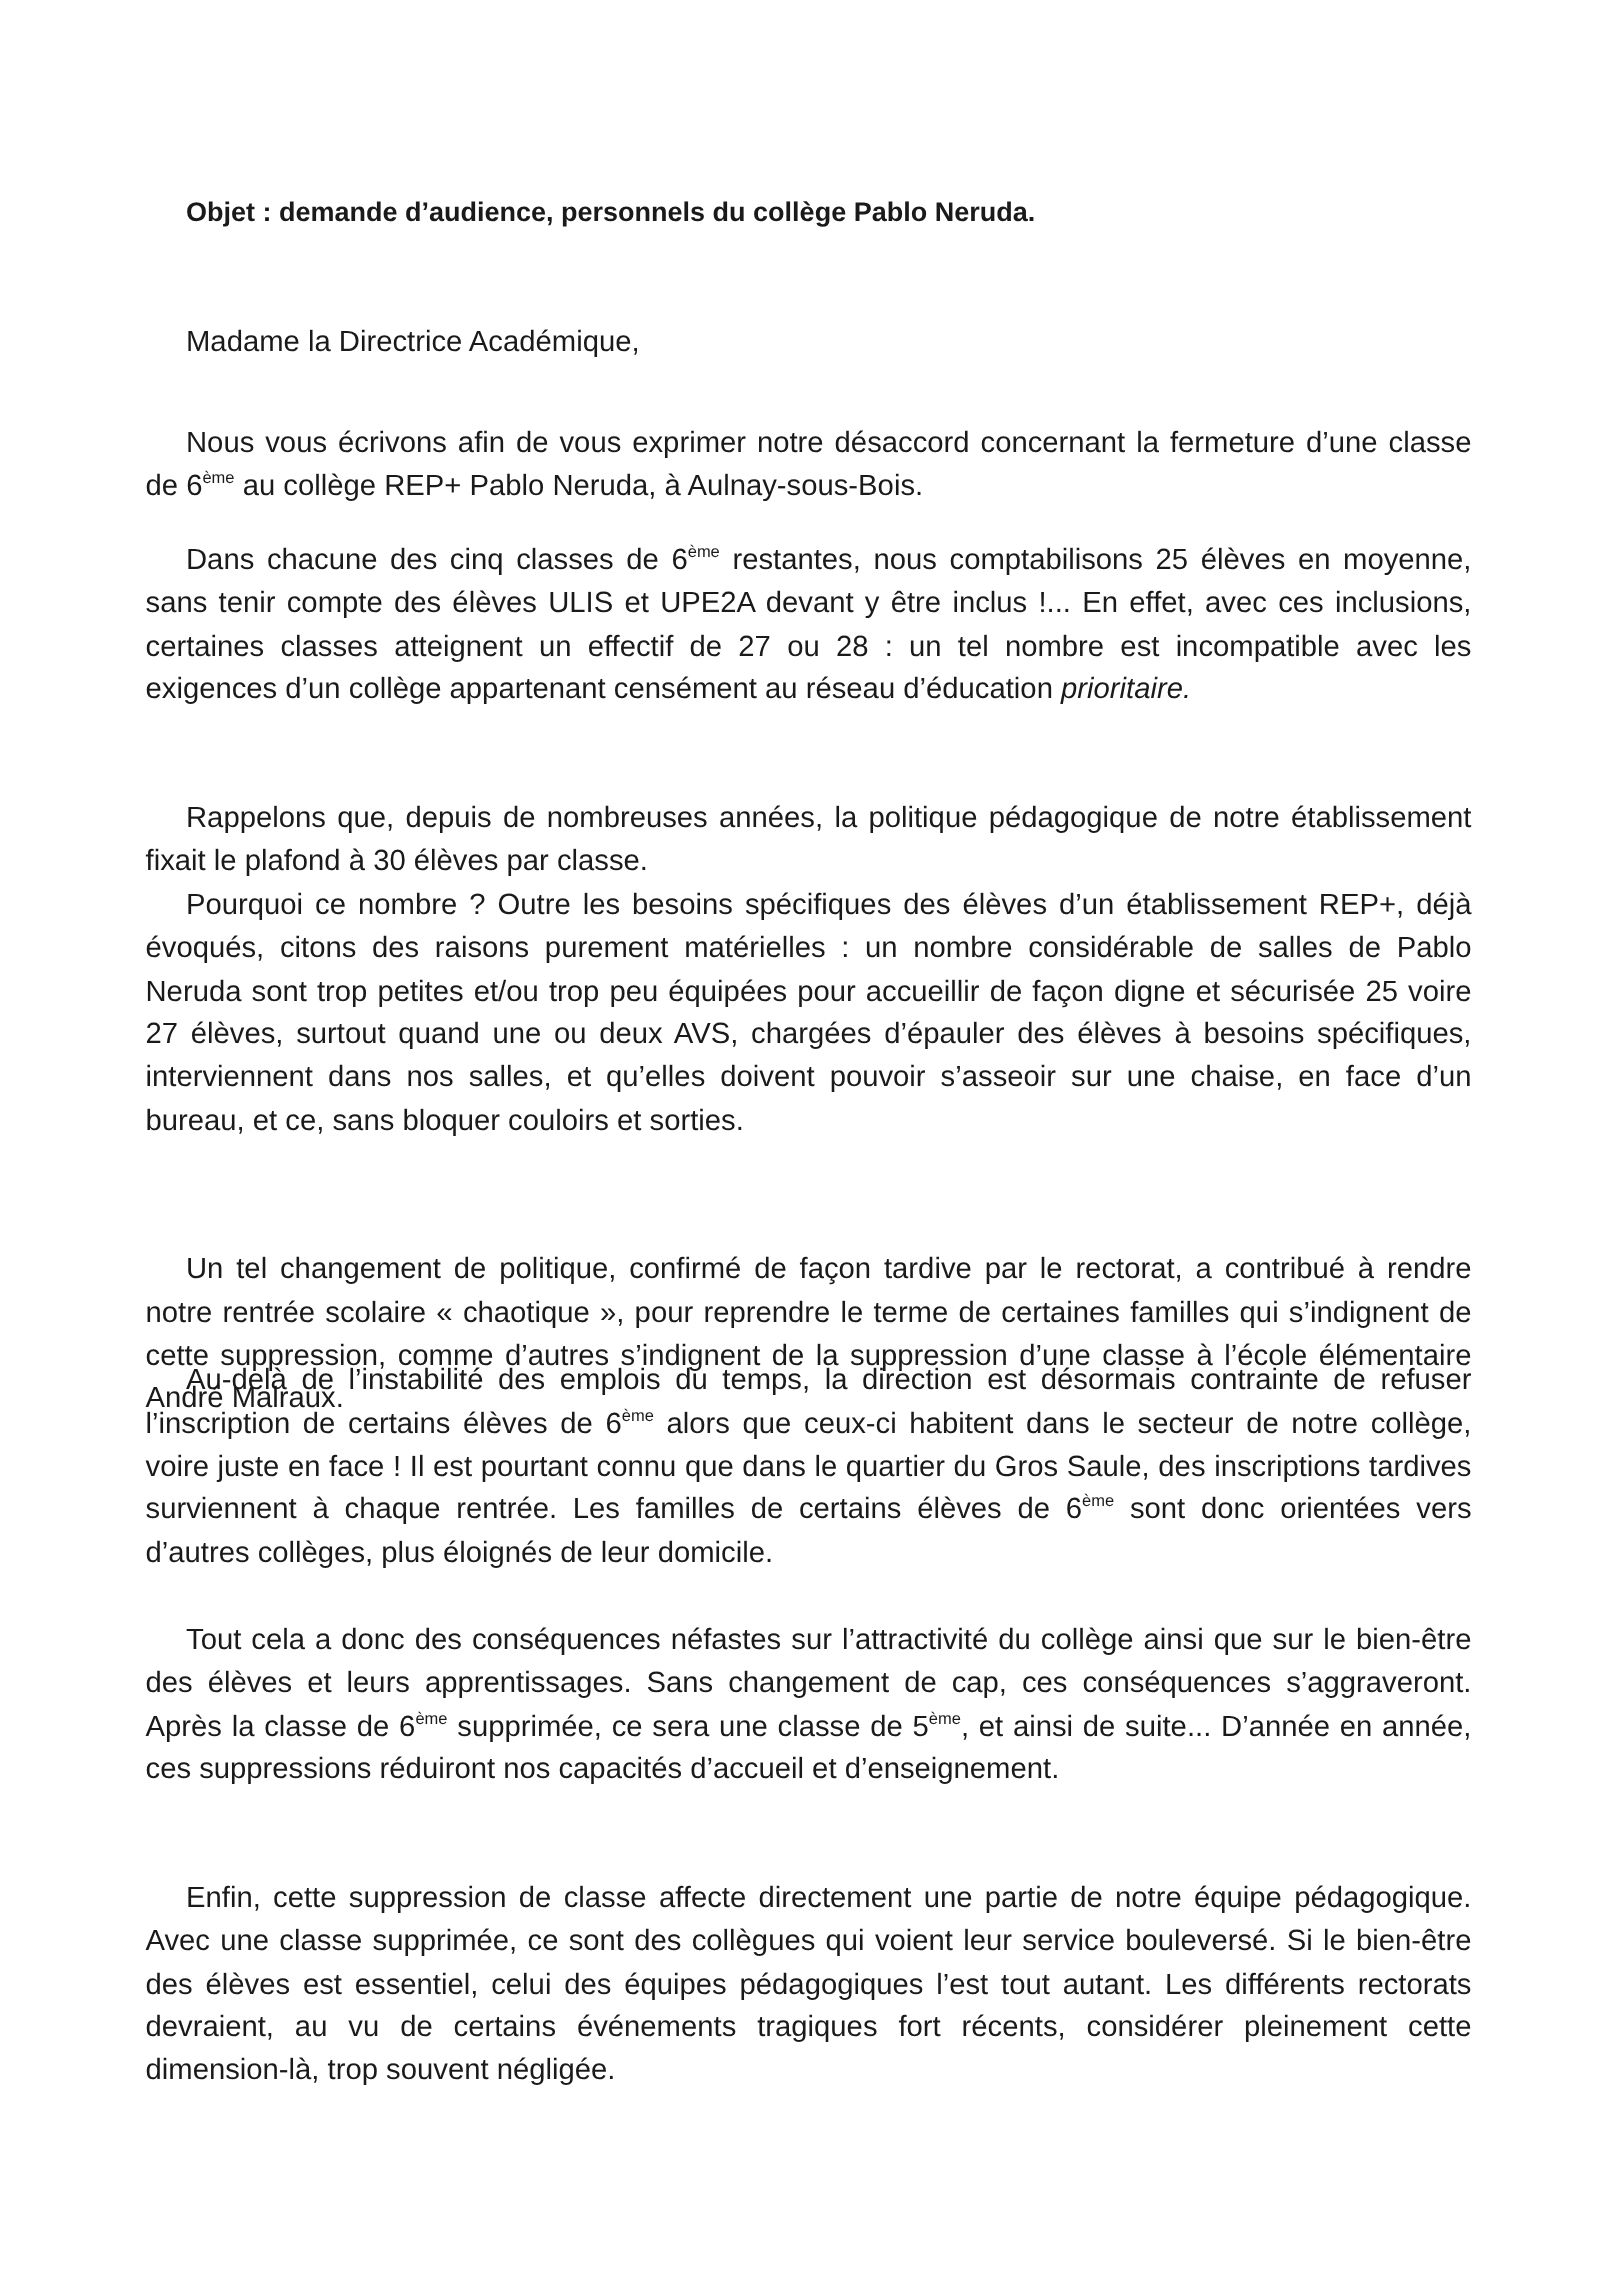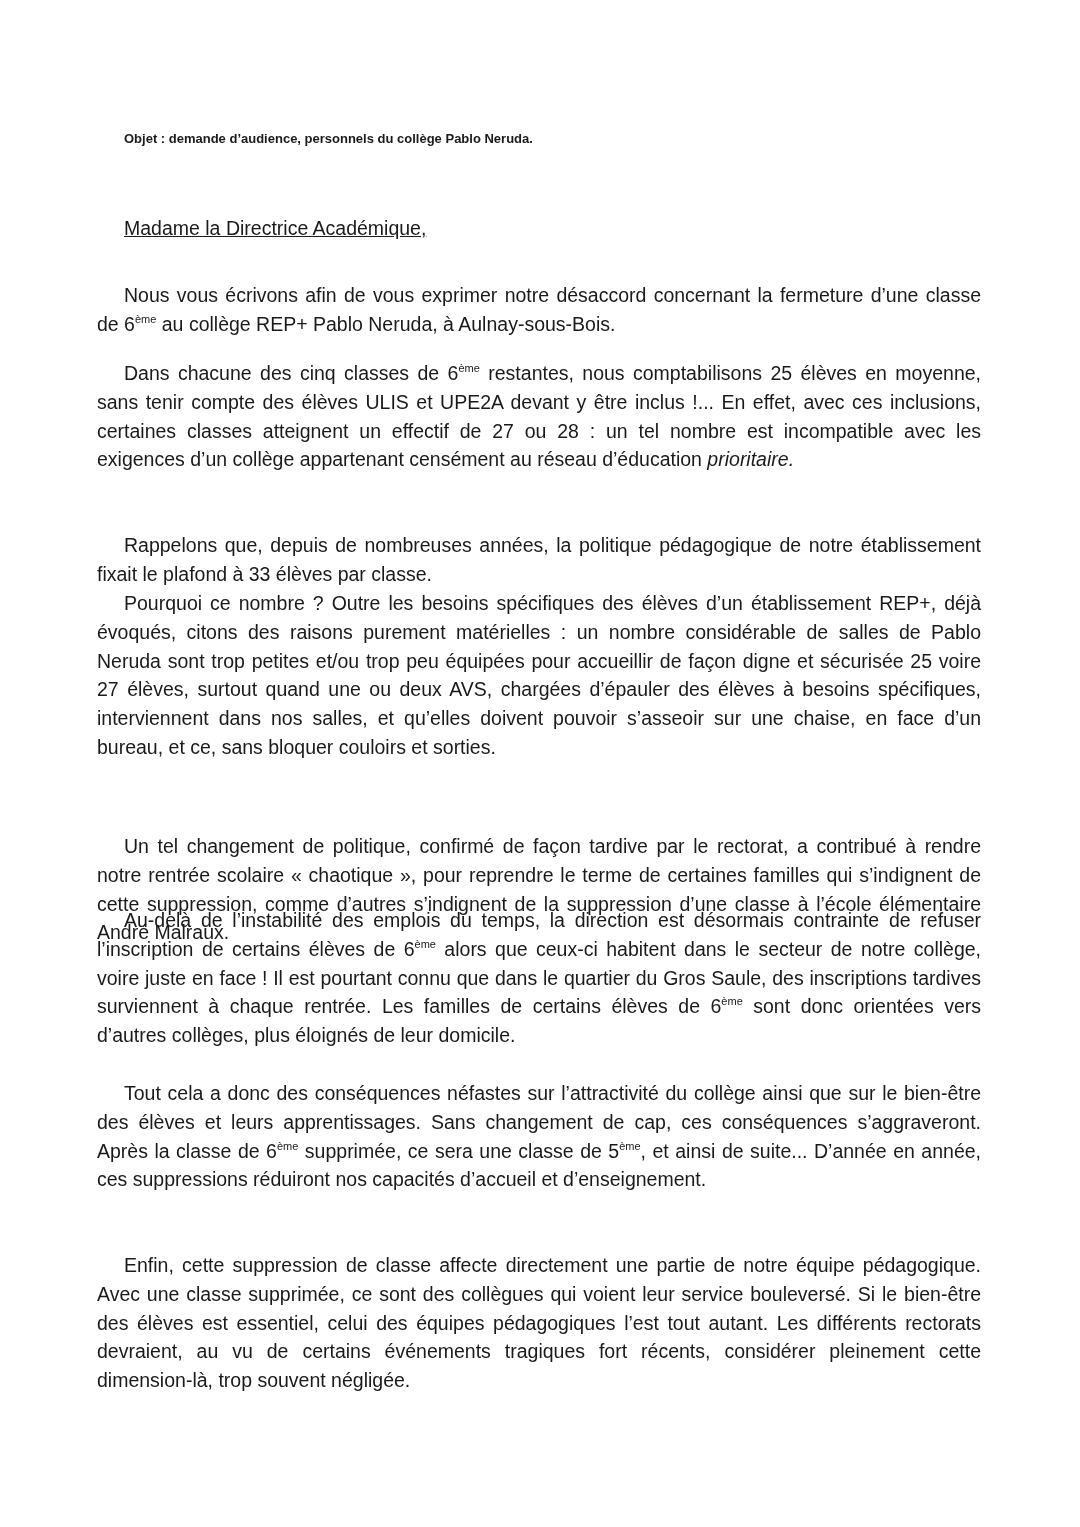--- a/index.html
+++ b/index.html
@@ -1,37 +1,37 @@
 <!DOCTYPE html>
 <html><head>
 <meta charset="utf-8">
 <style>
   html, body { margin: 0; padding: 0; background: #ffffff; }
   body { width: 1080px; height: 1527px; position: relative; overflow: hidden;
          font-family: "Liberation Sans", sans-serif; color: #1a1a1a; }
   .page { position: absolute; left: 97px; top: 0; width: 884px; }
-  .subject { position: absolute; top: 131px; left: 27px; font-weight: bold; font-size: 13px; white-space: nowrap; }
-  .salutation { position: absolute; top: 217px; left: 27px; font-size: 19.5px; white-space: nowrap; text-decoration: underline; }
+  .subject { position: absolute; top: 131px; left: 27px; font-weight: bold; font-size: 18px; white-space: nowrap; }
+  .salutation { position: absolute; top: 217px; left: 27px; font-size: 19.5px; white-space: nowrap; }
   .para { position: absolute; left: 0; width: 884px; font-size: 19.5px; line-height: 28.8px;
           text-align: justify; text-indent: 27px; margin: 0; }
   sup { font-size: 11px; vertical-align: 8px; line-height: 0; }
   em { }
 </style>
 </head>
 <body>
 
 <div class="page">
   <div class="subject">Objet : demande d’audience, personnels du collège Pablo Neruda.</div>
   <div class="salutation">Madame la Directrice Académique,</div>
 
   <p class="para" style="top:281px"><span>Nous vous écrivons afin de vous exprimer notre désaccord concernant la fermeture d’une classe de 6</span><sup>ème</sup><span> au collège REP+ Pablo Neruda, à Aulnay-sous-Bois.</span></p>
 
   <p class="para" style="top:359px"><span>Dans chacune des cinq classes de 6</span><sup>ème</sup><span> restantes, nous comptabilisons 25 élèves en moyenne, sans tenir compte des élèves ULIS et UPE2A devant y être inclus !... En effet, avec ces inclusions, certaines classes atteignent un effectif de 27 ou 28 : un tel nombre est incompatible avec les exigences d’un collège appartenant censément au réseau d’éducation </span><em>prioritaire.</em></p>
 
-  <p class="para" style="top:531px">Rappelons que, depuis de nombreuses années, la politique pédagogique de notre établissement fixait le plafond à 33 élèves par classe.</p>
+  <p class="para" style="top:531px">Rappelons que, depuis de nombreuses années, la politique pédagogique de notre établissement fixait le plafond à 30 élèves par classe.</p>
 
   <p class="para" style="top:589px">Pourquoi ce nombre ? Outre les besoins spécifiques des élèves d’un établissement REP+, déjà évoqués, citons des raisons purement matérielles : un nombre considérable de salles de Pablo Neruda sont trop petites et/ou trop peu équipées pour accueillir de façon digne et sécurisée 25 voire 27 élèves, surtout quand une ou deux AVS, chargées d’épauler des élèves à besoins spécifiques, interviennent dans nos salles, et qu’elles doivent pouvoir s’asseoir sur une chaise, en face d’un bureau, et ce, sans bloquer couloirs et sorties.</p>
 
   <p class="para" style="top:832px">Un tel changement de politique, confirmé de façon tardive par le rectorat, a contribué à rendre notre rentrée scolaire « chaotique », pour reprendre le terme de certaines familles qui s’indignent de cette suppression, comme d’autres s’indignent de la suppression d’une classe à l’école élémentaire André Malraux.</p>
 
   <p class="para" style="top:906px"><span>Au-delà de l’instabilité des emplois du temps, la direction est désormais contrainte de refuser l’inscription de certains élèves de 6</span><sup>ème</sup><span> alors que ceux-ci habitent dans le secteur de notre collège, voire juste en face ! Il est pourtant connu que dans le quartier du Gros Saule, des inscriptions tardives surviennent à chaque rentrée. Les familles de certains élèves de 6</span><sup>ème</sup><span> sont donc orientées vers d’autres collèges, plus éloignés de leur domicile.</span></p>
 
   <p class="para" style="top:1079px"><span>Tout cela a donc des conséquences néfastes sur l’attractivité du collège ainsi que sur le bien-être des élèves et leurs apprentissages. Sans changement de cap, ces conséquences s’aggraveront. Après la classe de 6</span><sup>ème</sup><span> supprimée, ce sera une classe de 5</span><sup>ème</sup><span>, et ainsi de suite... D’année en année, ces suppressions réduiront nos capacités d’accueil et d’enseignement.</span></p>
 
   <p class="para" style="top:1251px">Enfin, cette suppression de classe affecte directement une partie de notre équipe pédagogique. Avec une classe supprimée, ce sont des collègues qui voient leur service bouleversé. Si le bien-être des élèves est essentiel, celui des équipes pédagogiques l’est tout autant. Les différents rectorats devraient, au vu de certains événements tragiques fort récents, considérer pleinement cette dimension-là, trop souvent négligée.</p>

